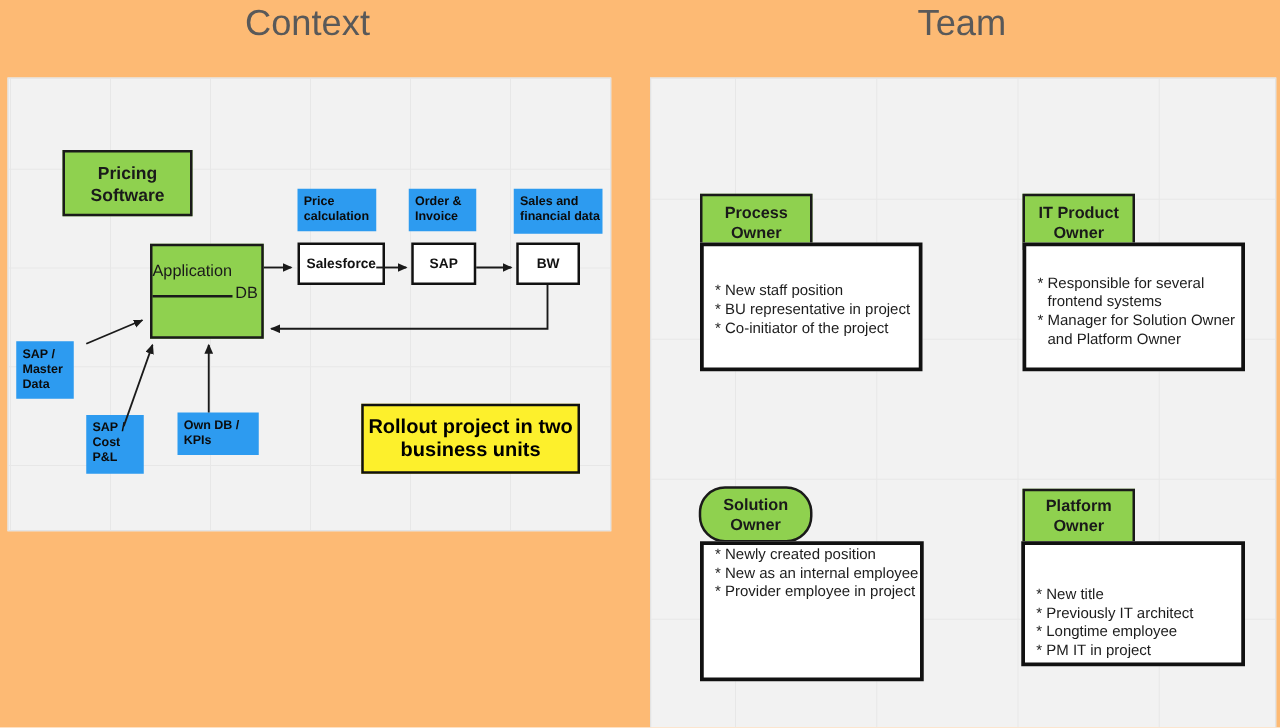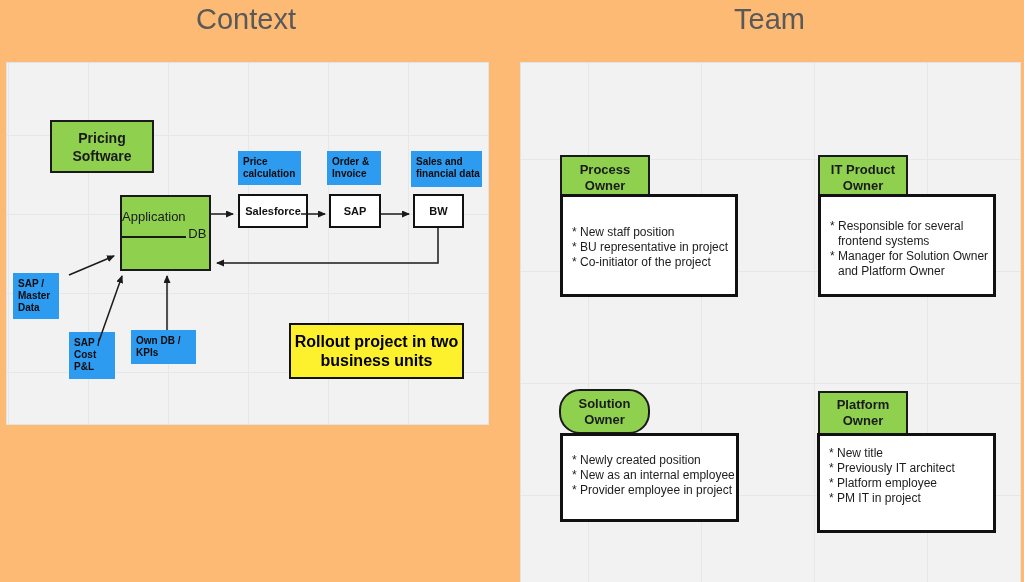--- a/index.html
+++ b/index.html
@@ -42,22 +42,22 @@
   #db-cell{flex:1;}
 
   
   .desc{position:absolute;box-sizing:border-box;background:#ffffff;border:3px solid #111111;
         color:#1c1c1c;font-size:12px;line-height:15px;padding-left:9px;}
   .desc .line{white-space:nowrap;}
   .desc .cont{padding-left:8px;}
 
   #process-desc{left:39px;top:131px;width:178px;height:103px;padding-top:28px;}
   #itproduct-desc{left:297px;top:131px;width:178px;height:103px;padding-top:22px;}
-  #solution-desc{left:39px;top:370px;width:179px;height:89px;padding-top:17px;}
-  #platform-desc{left:296px;top:370px;width:179px;height:100px;padding-top:10px;}
+  #solution-desc{left:39px;top:370px;width:179px;height:112px;}
+  #platform-desc{left:296px;top:370px;width:179px;height:100px;padding-top:32px;}
 
   
   .team-head{font-size:13px;line-height:16px;}
 
   svg.connectors{position:absolute;left:0;top:0;width:100%;height:100%;pointer-events:none;}
   svg.connectors line, svg.connectors polyline{pointer-events:stroke;}
 </style>
 </head>
 <body>
 
@@ -86,21 +86,21 @@
     <div class="shape whitebox" style="left:231px;top:131px;width:70px;height:34px;">Salesforce</div>
     <div class="shape whitebox" style="left:322px;top:131px;width:52px;height:34px;">SAP</div>
     <div class="shape whitebox" style="left:406px;top:131px;width:51px;height:34px;">BW</div>
 
     <div class="shape blue" style="left:6px;top:210px;width:46px;height:46px;">SAP /
 Master
 Data</div>
     <div class="shape blue" style="left:62px;top:269px;width:46px;height:47px;">SAP /
 Cost
 P&amp;L</div>
-    <div class="shape blue" style="left:124px;top:267px;width:65px;height:34px;">Own DB /
+    <div class="shape blue" style="left:135px;top:267px;width:65px;height:34px;">Own DB /
 KPIs</div>
 
     <div class="shape yellow" style="left:282px;top:260px;width:175px;height:56px;">Rollout project in two
 business units</div>
 
     <svg class="connectors" viewBox="0 0 481 361">
       <defs>
         <marker id="arrow" markerWidth="9" markerHeight="8" refX="7" refY="3.5" orient="auto" markerUnits="userSpaceOnUse">
           <path d="M0,0 L8,3.5 L0,7 z" fill="#1a1a1a"></path>
         </marker>
@@ -141,18 +141,18 @@
 
     <div class="desc" id="solution-desc">
       <div class="line">* Newly created position</div>
       <div class="line">* New as an internal employee</div>
       <div class="line">* Provider employee in project</div>
     </div>
 
     <div class="desc" id="platform-desc">
       <div class="line">* New title</div>
       <div class="line">* Previously IT architect</div>
-      <div class="line">* Platform employee</div>
+      <div class="line">* Longtime employee</div>
       <div class="line">* PM IT in project</div>
     </div>
   </div>
 
 </div>
 
 </body></html>

